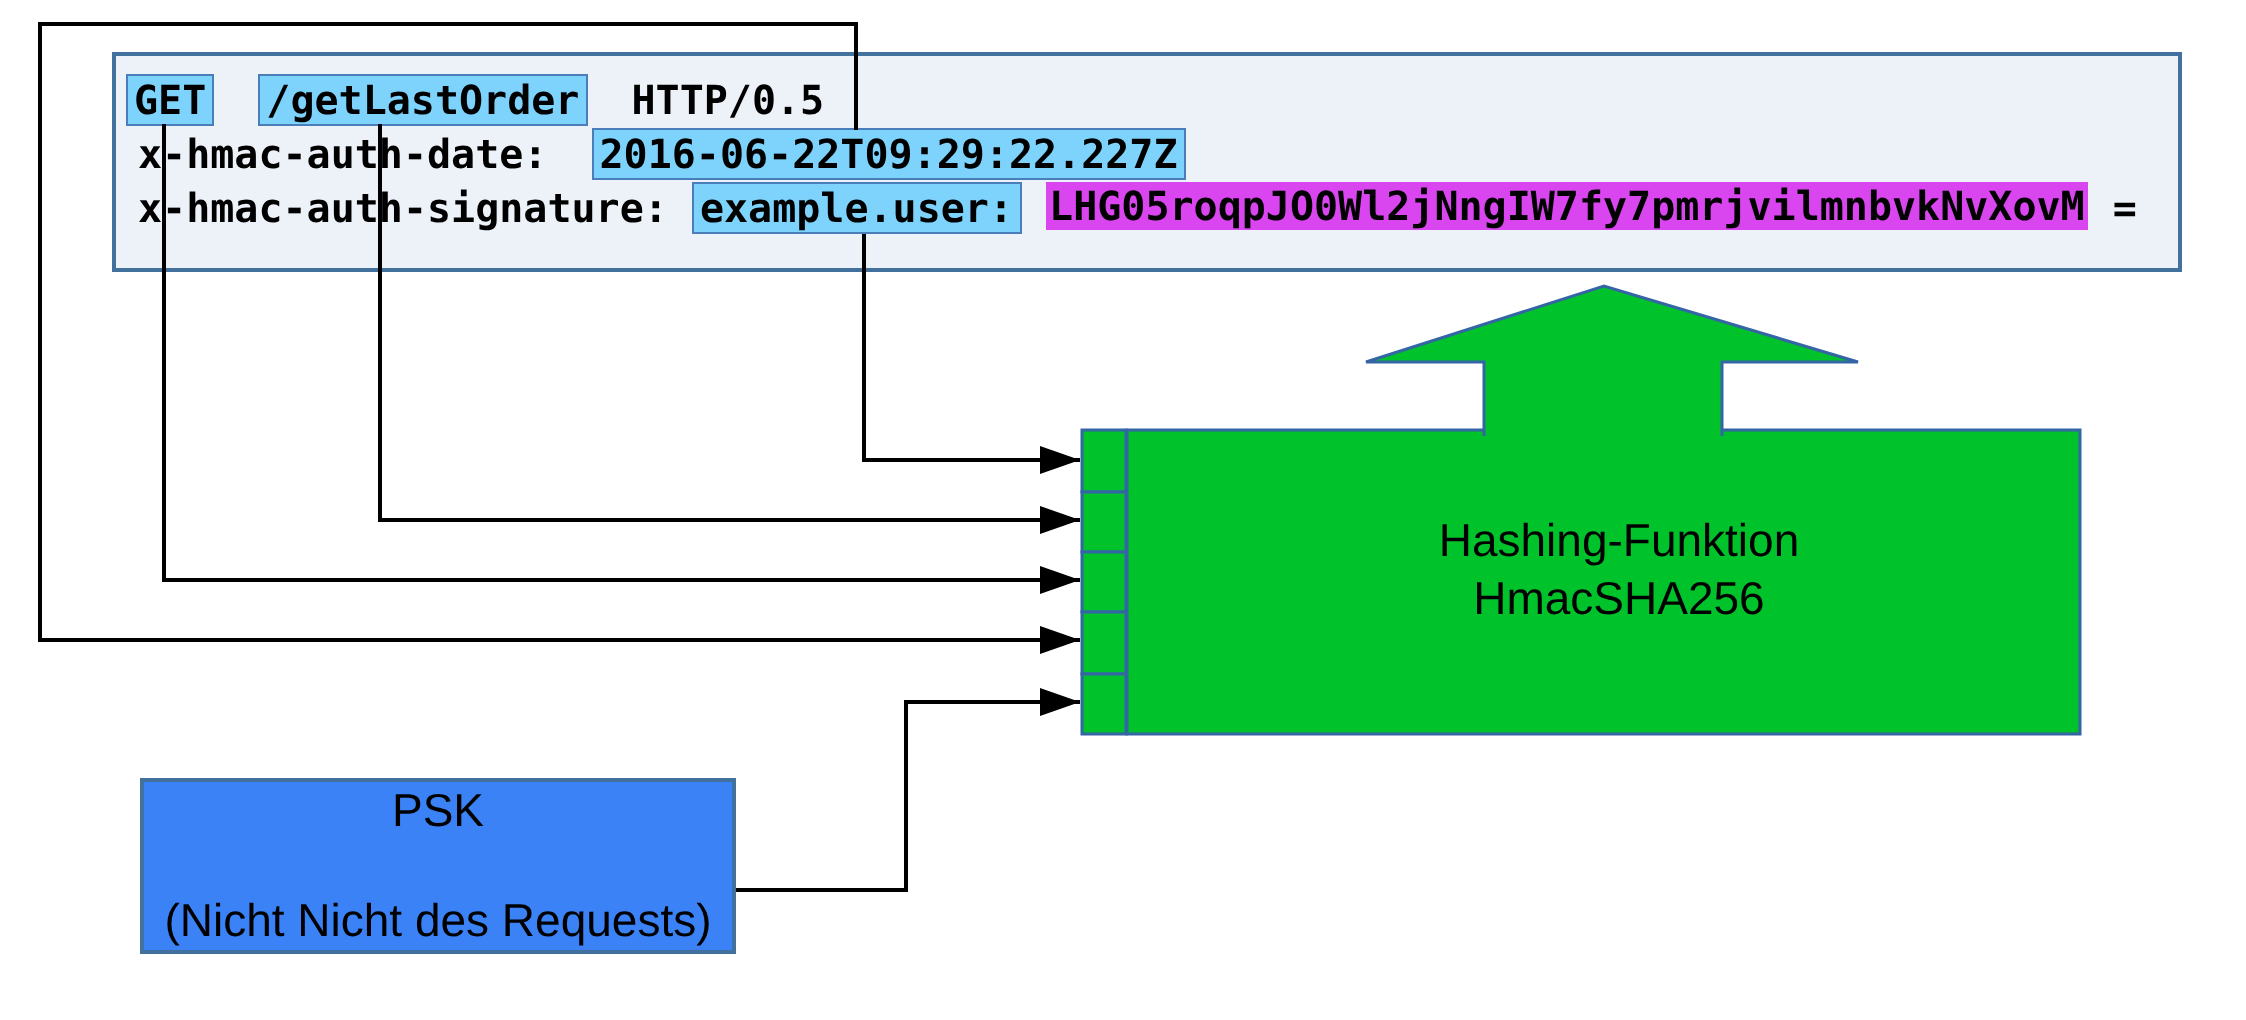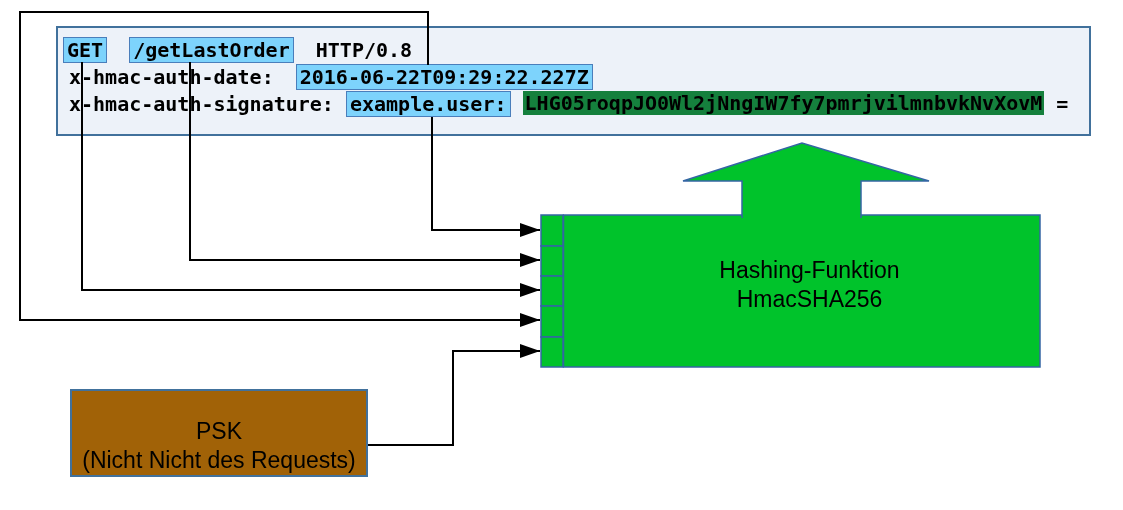--- a/index.html
+++ b/index.html
@@ -18,50 +18,50 @@
   }
   #line1{left:63px;top:37px;}
   #line2{left:69px;top:64px;}
   #line3{left:69px;top:91px;}
   .hl{
     background:#7dd3fc;border:1px solid #4a7ebb;
     display:inline-block;padding:0 3px;line-height:24px;vertical-align:top;
   }
   .ml{margin-left:10px;}
   .hl-green{
-    background:#15803d;display:inline-block;padding:0 2px;
+    background:#d946ef;display:inline-block;padding:0 2px;
     line-height:24px;vertical-align:top;
   }
   .plain{display:inline-block;line-height:26px;vertical-align:top;}
   
   #overlay{position:absolute;left:0;top:0;z-index:5;pointer-events:none;}
   
   .hash-label{
     position:absolute;left:563px;top:256px;width:493px;z-index:6;
     text-align:center;font-size:23px;line-height:29px;color:#000;
   }
   
   .psk-box{
     position:absolute;left:70px;top:389px;width:298px;height:88px;
-    background:#a16207;border:2px solid #41719c;box-sizing:border-box;
-    display:flex;flex-direction:column;align-items:center;justify-content:flex-end;
+    background:#3b82f6;border:2px solid #41719c;box-sizing:border-box;
+    display:flex;flex-direction:column;align-items:center;justify-content:space-between;
     text-align:center;font-size:23px;line-height:29px;color:#000;
   }
 </style>
 </head>
 <body>
 
 <div id="stage">
 
   <div class="req-box"></div>
 
   <div class="reqline" id="line1">
     <span class="hl">GET</span>
     <span class="hl ml">/getLastOrder</span>
-    <span class="plain ml">HTTP/0.8</span>
+    <span class="plain ml">HTTP/0.5</span>
   </div>
 
   <div class="reqline" id="line2">
     <span class="plain">x-hmac-auth-date:</span>
     <span class="hl ml">2016-06-22T09:29:22.227Z</span>
   </div>
 
   <div class="reqline" id="line3">
     <span class="plain">x-hmac-auth-signature:</span>
     <span class="hl">example.user:</span>

